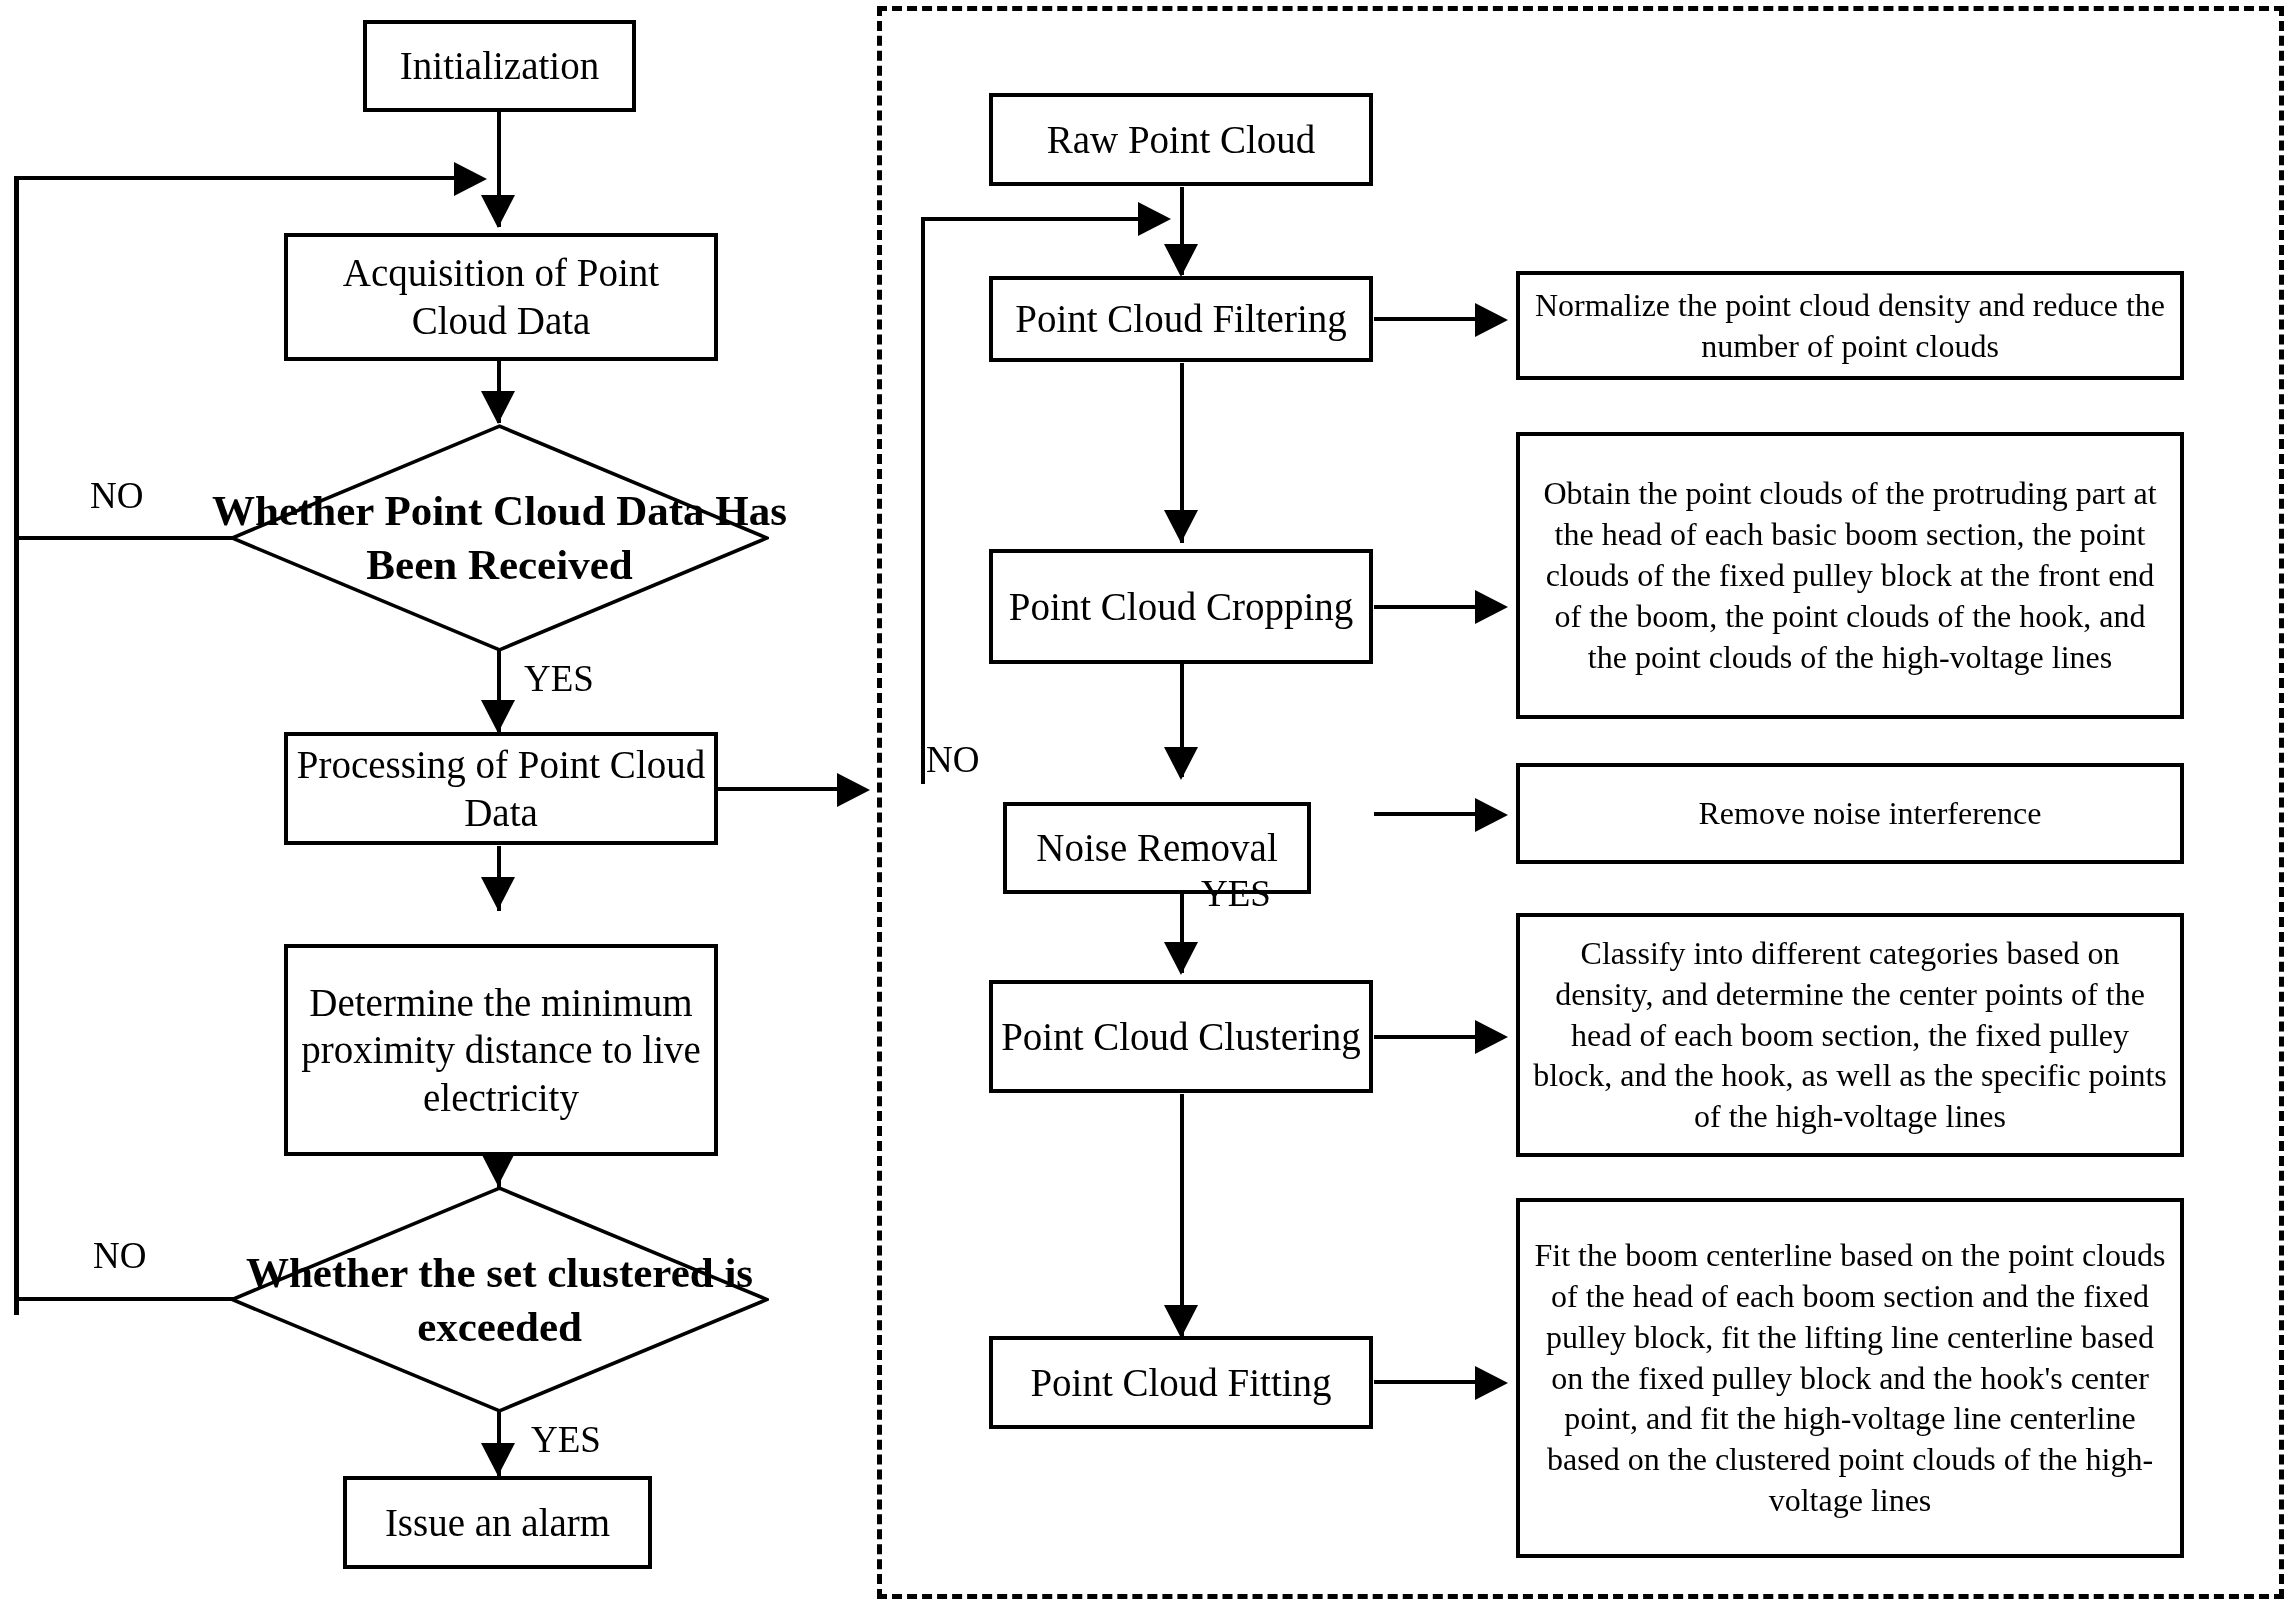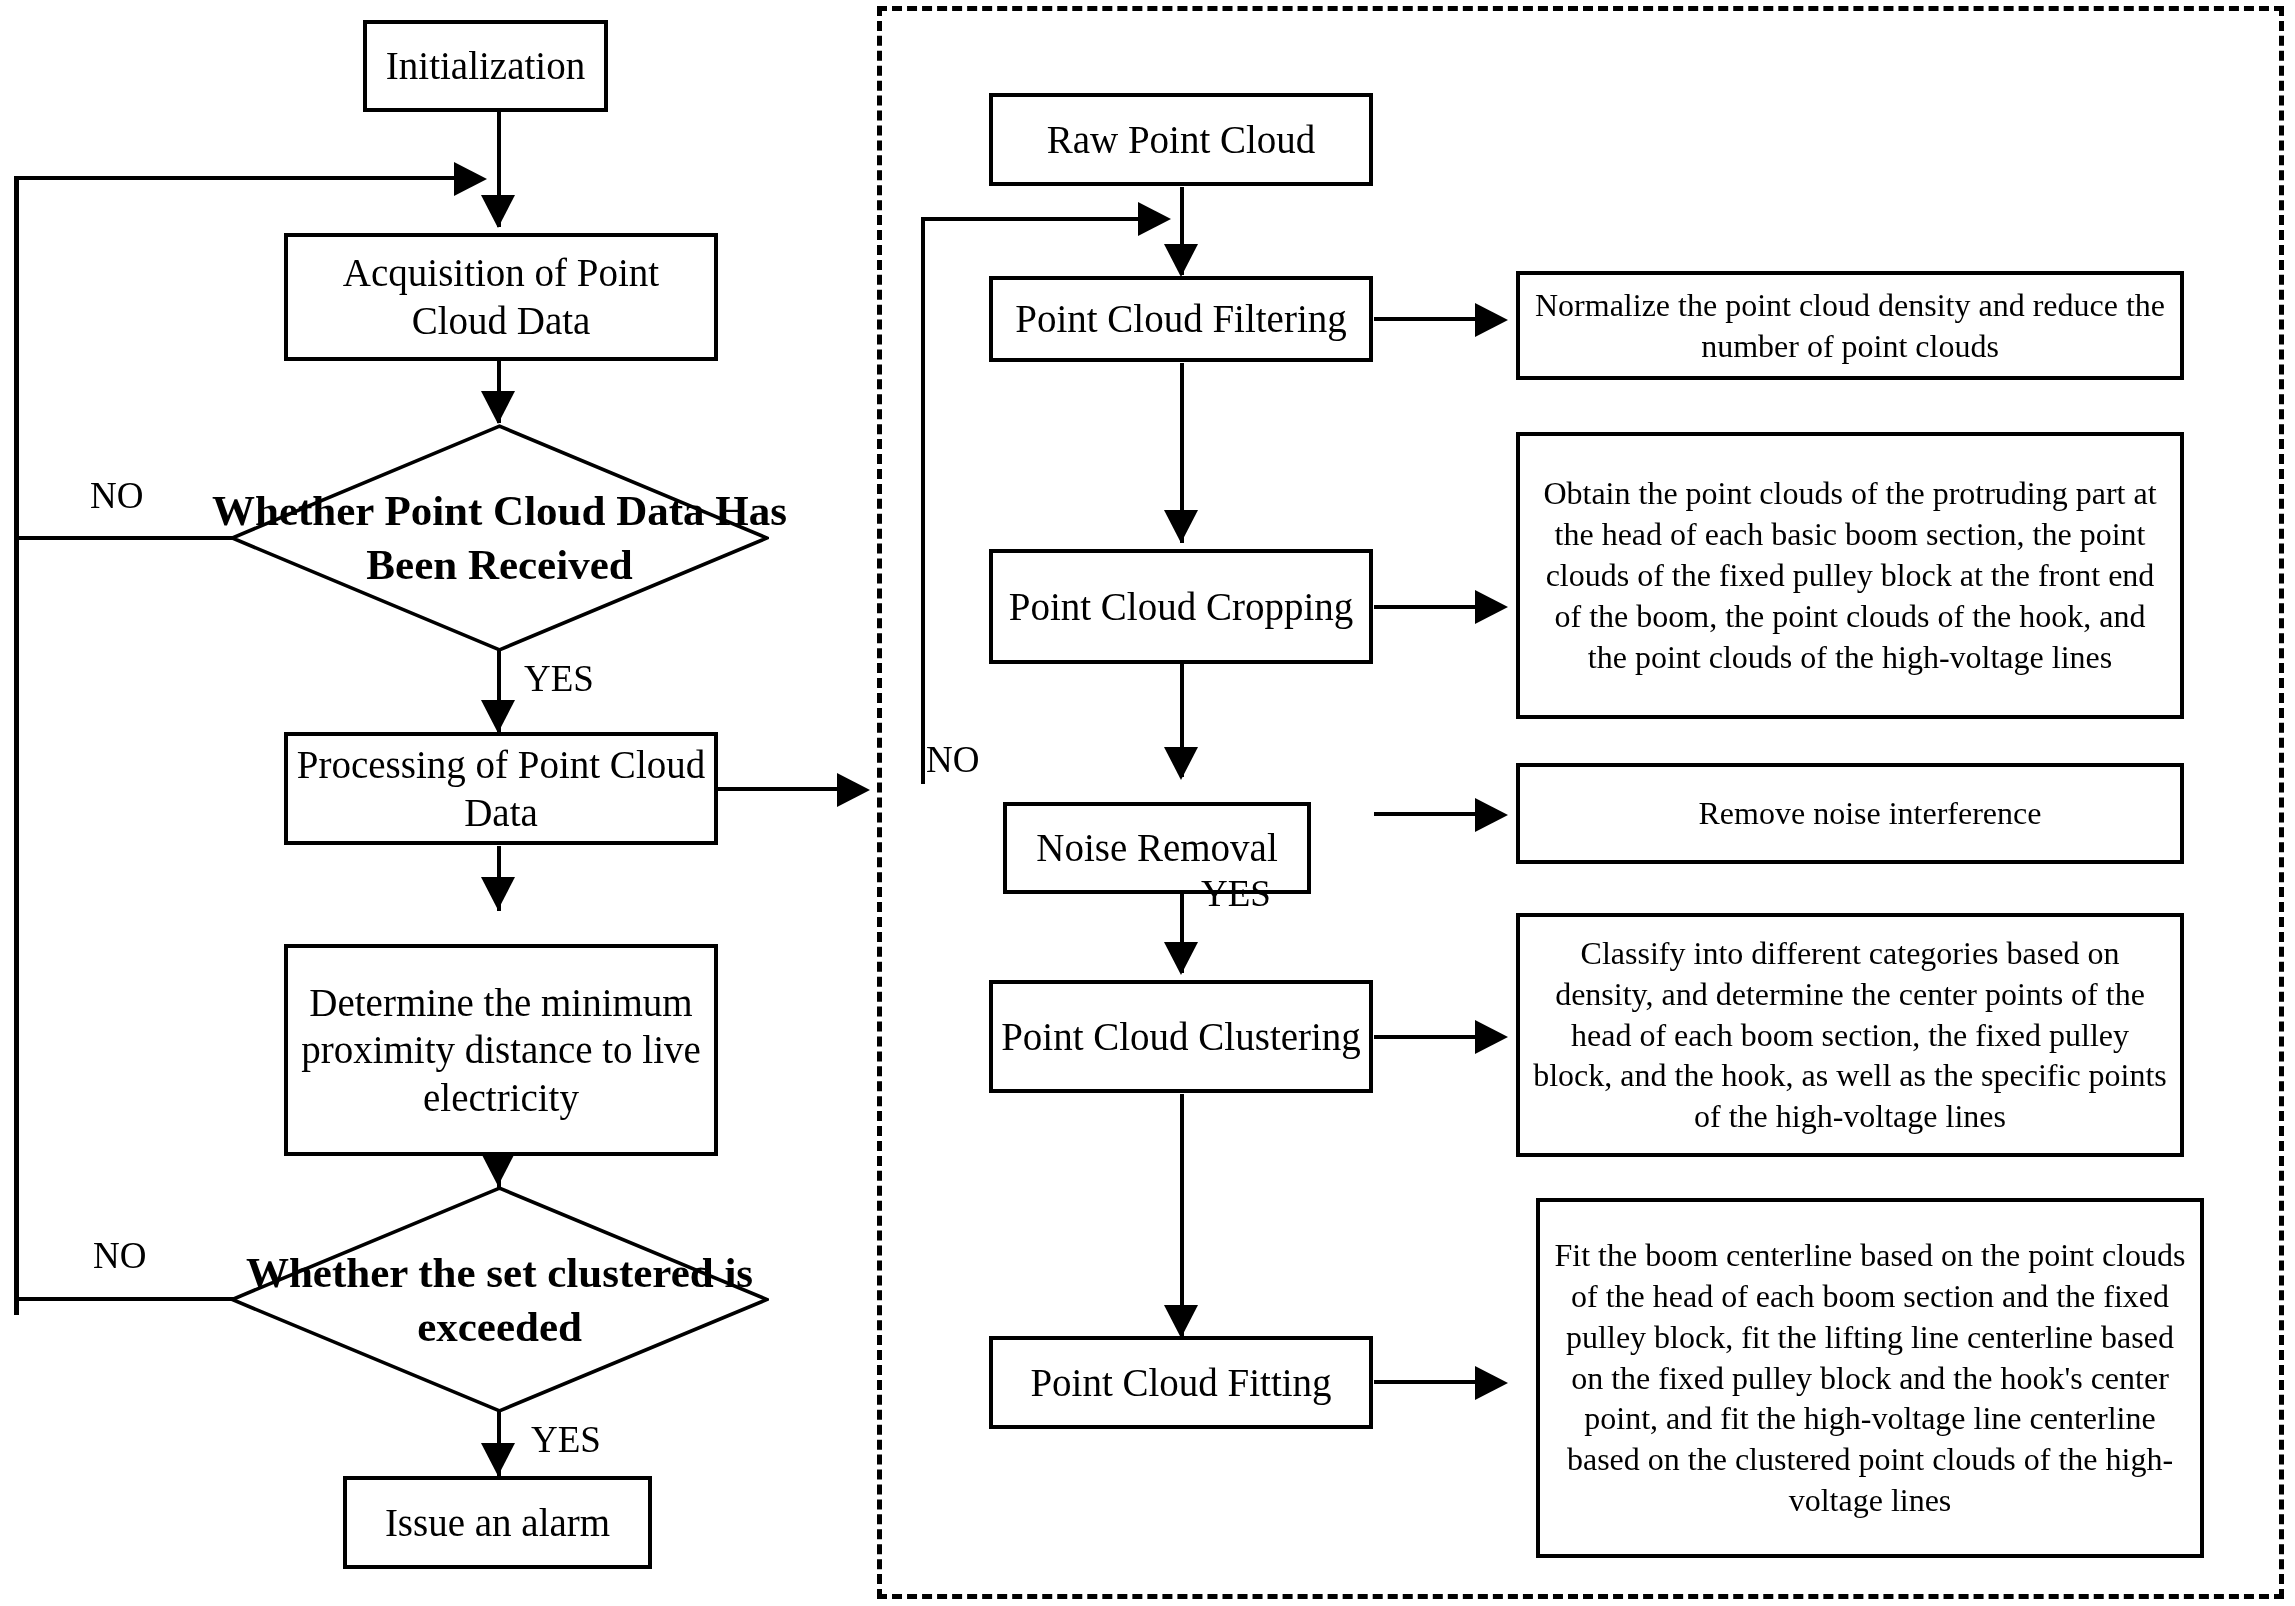--- a/index.html
+++ b/index.html
@@ -74,21 +74,21 @@
     z-index:1;
   }
 </style>
 </head>
 <body>
 
 <div id="stage">
 
   <div class="dashed-box" style="left:877px;top:5.7px;width:1407px;height:1593px;"></div>
 
-  <div class="node proc" style="left:363px;top:20px;width:245px;height:92px;">
+  <div class="node proc" style="left:363px;top:20px;width:273px;height:92px;">
     <span>Initialization</span>
   </div>
 
   <div class="ln lnv" style="left:497px;top:112px;height:115px;"></div>
   <div class="arrow-d" style="left:481px;top:195px;"></div>
 
   <div class="ln lnh" style="left:14.4px;top:176px;width:452px;"></div>
   <div class="ln lnv" style="left:14.4px;top:176px;height:1139px;"></div>
   <div class="arrow-r" style="left:454px;top:162px;"></div>
 
@@ -216,18 +216,18 @@
   </div>
 
   <div class="node desc" style="left:1516px;top:763px;width:668px;height:101px;padding-left:40px;">
     <span>Remove noise interference</span>
   </div>
 
   <div class="node desc" style="left:1516px;top:913px;width:668px;height:244px;">
     <span>Classify into different categories based on density, and determine the center points of the head of each boom section, the fixed pulley block, and the hook, as well as the specific points of the high-voltage lines</span>
   </div>
 
-  <div class="node desc" style="left:1516px;top:1198px;width:668px;height:360px;margin-left:20px;">
+  <div class="node desc" style="left:1516px;top:1198px;width:668px;height:360px;">
     <span>Fit the boom centerline based on the point clouds of the head of each boom section and the fixed pulley block, fit the lifting line centerline based on the fixed pulley block and the hook's center point, and fit the high-voltage line centerline based on the clustered point clouds of the high-voltage lines</span>
   </div>
 
 </div>
 
 
 </body></html>

